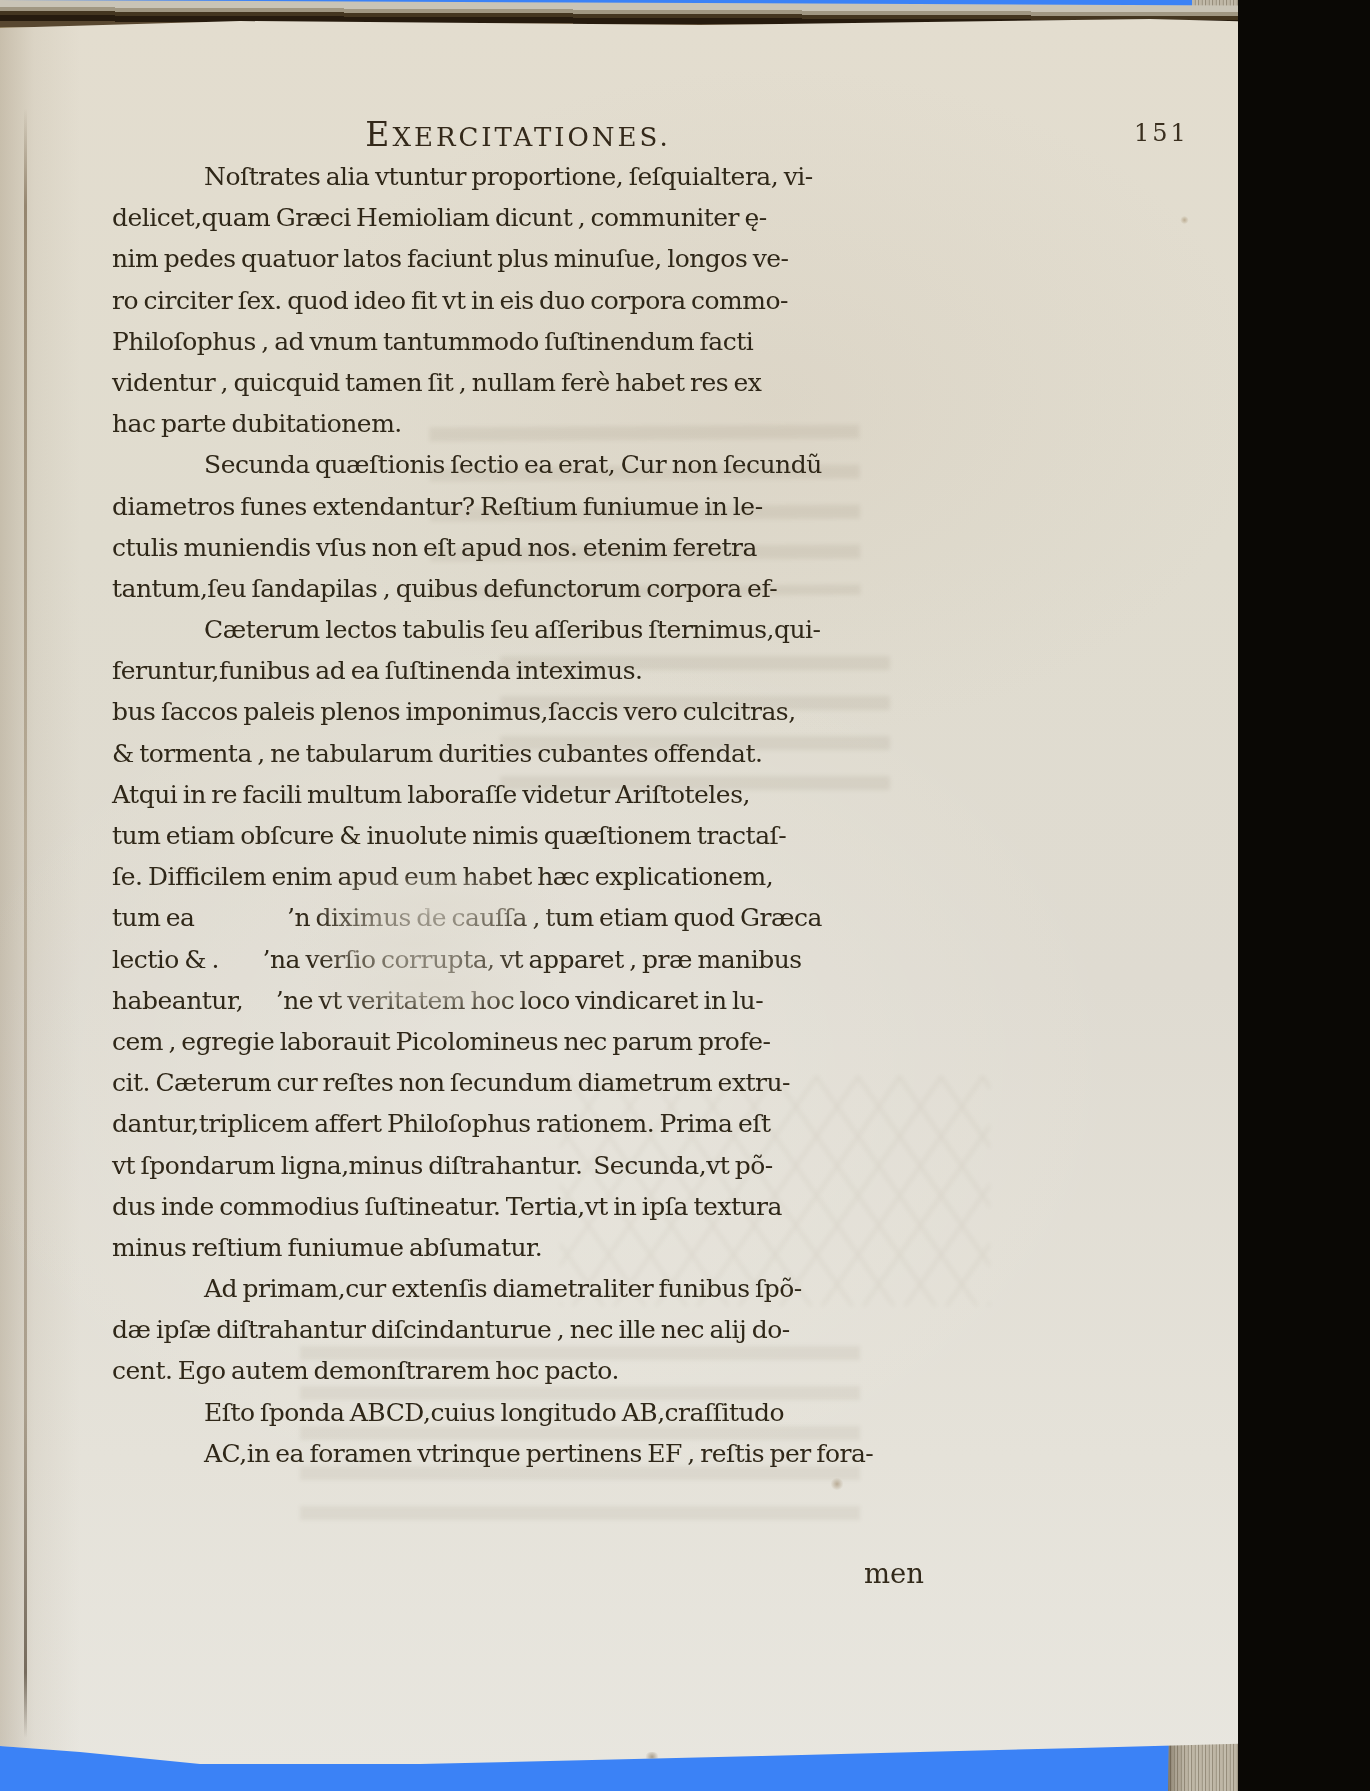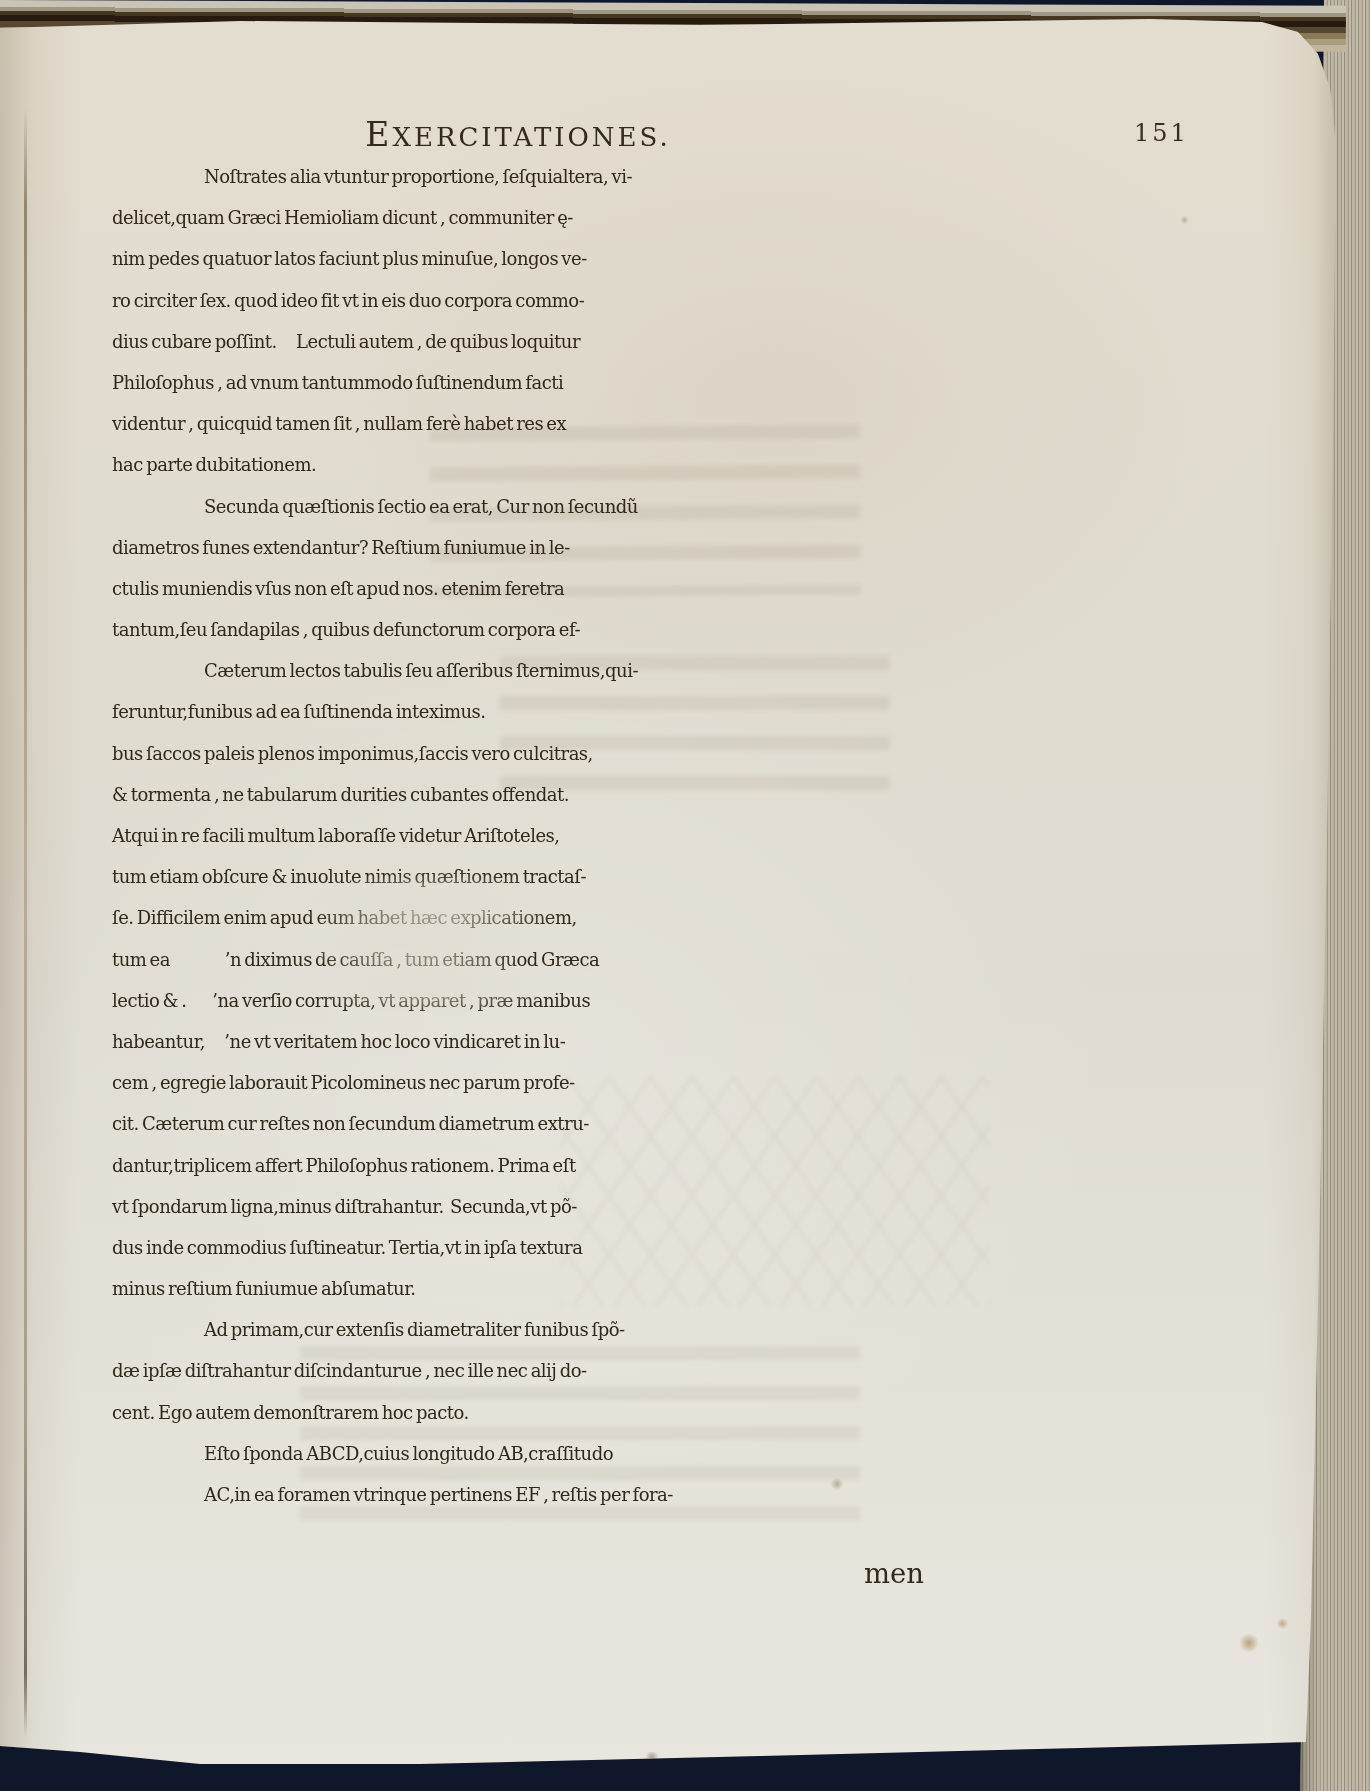--- a/index.html
+++ b/index.html
@@ -1,21 +1,21 @@
 <!DOCTYPE html>
 <html style="--ink: #2f2718;"><head>
 <meta charset="utf-8">
 <style>
   html,body{margin:0;padding:0;}
   body{
     width:1370px;height:1791px;overflow:hidden;
     background:#0a0805;
     font-family:"DejaVu Serif", serif;
   }
-  .scan{position:relative;width:1370px;height:1791px;background:#0f172a;overflow:hidden;}
+  .scan{position:relative;width:1238px;height:1791px;background:#3b82f6;overflow:hidden;}
 
   
   .fore-edge{
     position:absolute;right:0;top:0;width:72px;height:1791px;
     background:
       linear-gradient(90deg, rgba(62,50,32,.55) 0 2px, rgba(62,50,32,.22) 7px, rgba(62,50,32,0) 22px),
       repeating-linear-gradient(90deg,#b8b09f 0 1px,#a29a88 1px 2px,#c3bcac 2px 4px,#968d7b 4px 5px,#beb6a5 5px 7px);
     clip-path:polygon(26px 0,72px 0,72px 1791px,2px 1791px,8px 1430px,16px 760px,23px 230px);
   }
 
@@ -59,21 +59,21 @@
     white-space:pre;
   }
   .running-header::first-letter{font-size:33px;}
   .page-number{
     position:absolute;left:1134px;top:103px;font-size:24px;letter-spacing:3px;color:#3a2f1f;
   }
 
   
   .textblock{
     position:absolute;left:112px;top:140px;width:828px;
-    font-size:18px;letter-spacing:-.5px;word-spacing:-2px;color:#2f2718;
+    font-size:25px;letter-spacing:-.5px;word-spacing:-2px;color:#2f2718;
   }
   .line{height:41.2px;line-height:41.2px;white-space:pre;}
   .line.indent{padding-left:92px;}
   .catchword{
     position:absolute;left:112px;top:1496px;width:812px;text-align:right;
     font-size:27.5px;line-height:41.2px;color:#32291a;white-space:pre;margin-top:41px;
   }
 
   
   .ghost{position:absolute;opacity:.10;filter:blur(2px);pointer-events:none;
@@ -117,21 +117,20 @@
     <div class="ghost g4"></div>
 
     <div class="running-header">EXERCITATIONES.</div>
     <div class="page-number">151</div>
 
     <div class="textblock" id="textblock">
         <div class="line indent">Noſtrates alia vtuntur proportione, ſeſquialtera, vi-</div>
         <div class="line">delicet,quam Græci Hemioliam dicunt , communiter ę-</div>
         <div class="line">nim pedes quatuor latos faciunt plus minuſue, longos ve-</div>
         <div class="line">ro circiter ſex. quod ideo fit vt in eis duo corpora commo-</div>
-        <div class="line">dius cubare poſſint.      Lectuli autem , de quibus loquitur</div>
         <div class="line">Philoſophus , ad vnum tantummodo ſuſtinendum facti</div>
         <div class="line">videntur , quicquid tamen ſit , nullam ferè habet res ex</div>
         <div class="line">hac parte dubitationem.</div>
         <div class="line indent">Secunda quæſtionis ſectio ea erat, Cur non ſecundũ</div>
         <div class="line">diametros funes extendantur? Reſtium funiumue in le-</div>
         <div class="line">ctulis muniendis vſus non eſt apud nos. etenim feretra</div>
         <div class="line">tantum,ſeu ſandapilas , quibus defunctorum corpora ef-</div>
         <div class="line indent">Cæterum lectos tabulis ſeu aſſeribus ſternimus,qui-</div>
         <div class="line">feruntur,funibus ad ea ſuſtinenda inteximus.</div>
         <div class="line">bus ſaccos paleis plenos imponimus,ſaccis vero culcitras,</div>

